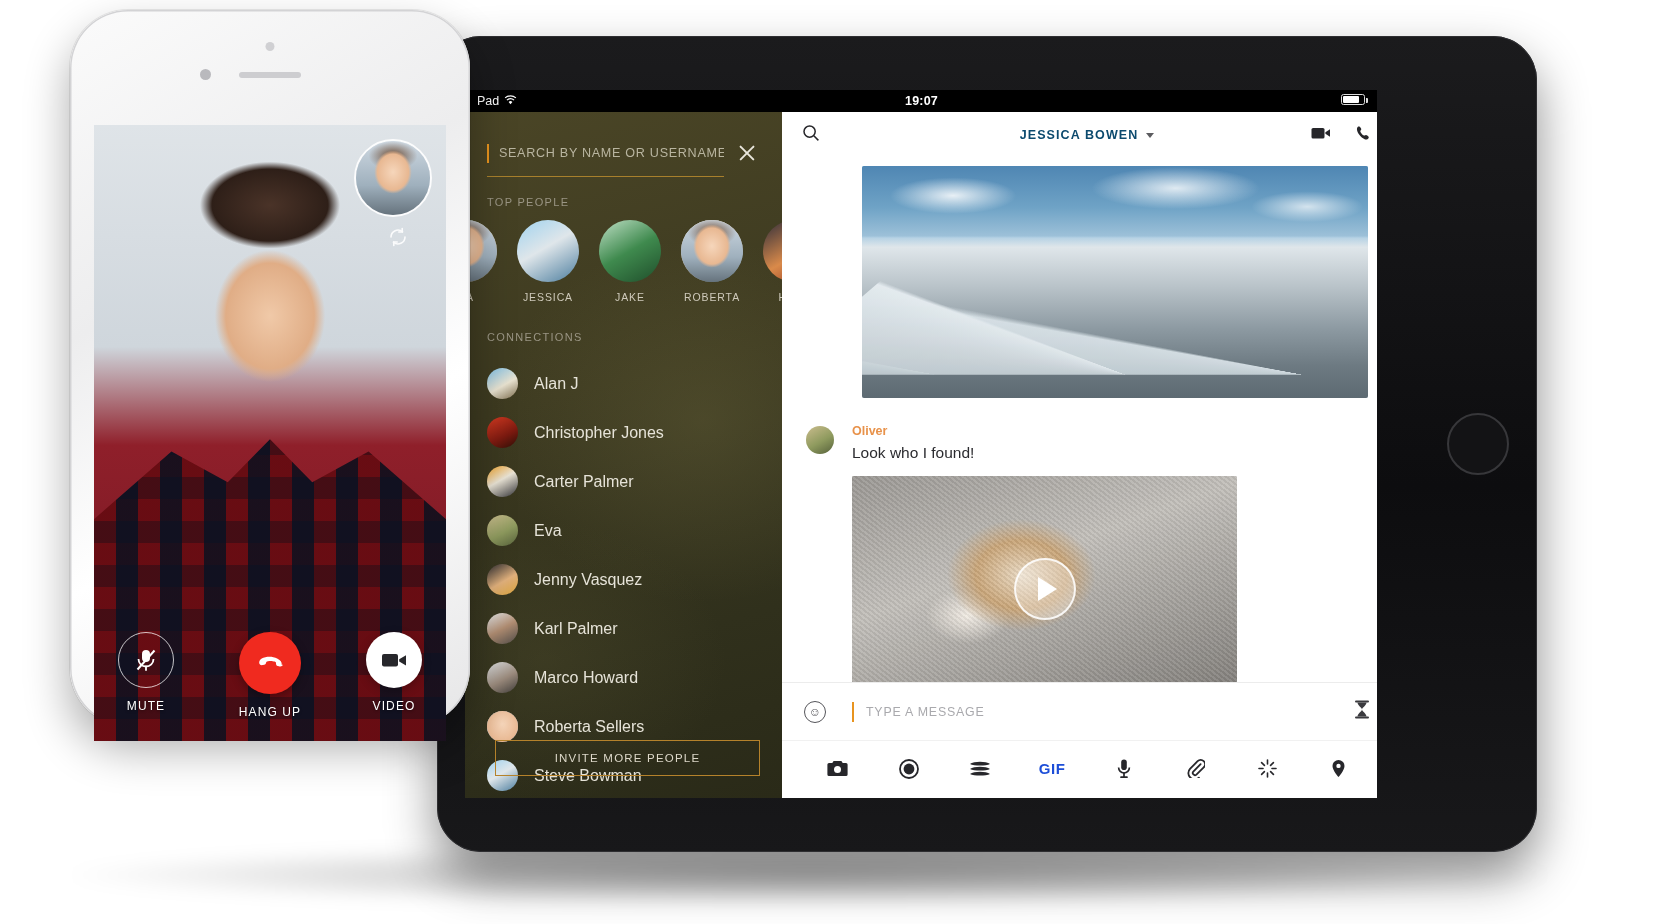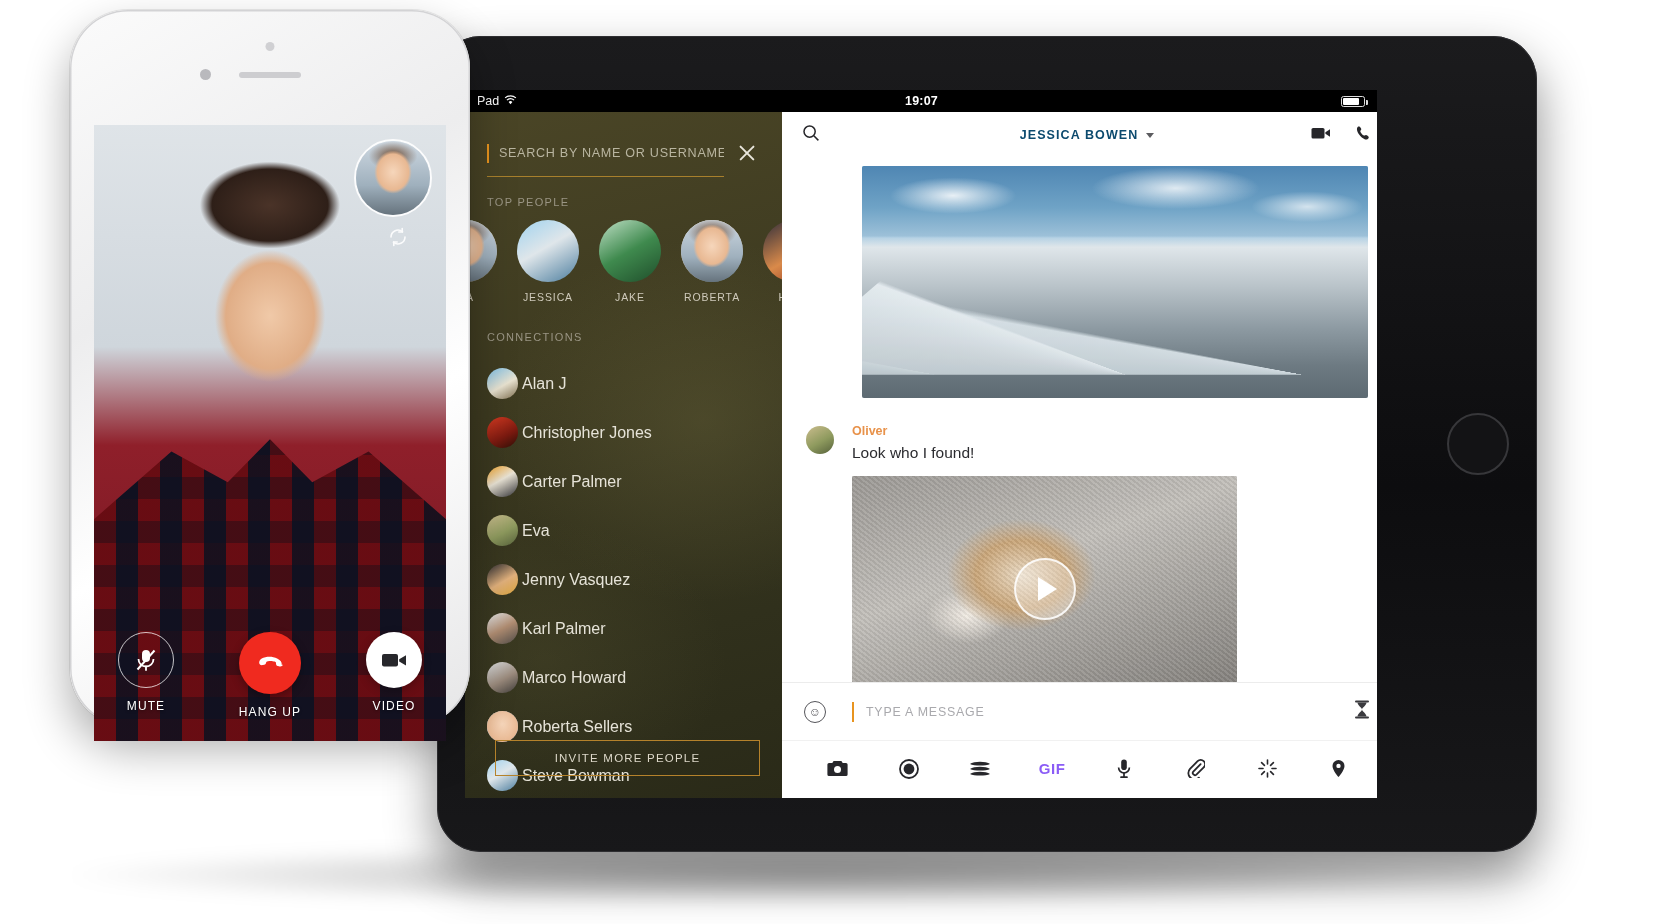--- a/index.html
+++ b/index.html
@@ -29,21 +29,21 @@
   .ipad-home {
     position: absolute; right: 28px; top: 50%; transform: translateY(-50%);
     width: 62px; height: 62px; border-radius: 50%;
     border: 2px solid #37373a; background: #131315;
   }
   .ipad-cam { position:absolute; left:52px; top:50%; transform:translateY(-50%); width:9px;height:9px;border-radius:50%;background:#2b2b2e; }
 
   
   .ios-status {
     position: absolute; left: 0; top: 0; right: 0; height: 22px; background: #000;
-    color: #fff; font-size: 12.5px; display: flex; align-items: center; padding: 11px 12px;
+    color: #fff; font-size: 12.5px; display: flex; align-items: flex-start; padding: 4px 12px;
   }
   .ios-status .left { display: flex; align-items: center; gap: 5px; }
   .ios-status .time { position: absolute; left: 1px; right: 0; text-align: center; font-weight: 700; letter-spacing: .2px; }
   .ios-status .right { margin-left: auto; display: flex; align-items: center; }
   .batt { width: 24px; height: 11px; border: 1px solid #dcdcdc; border-radius: 2.5px; position: relative; }
   .batt::after { content:''; position:absolute; right:-4px; top:3px; width:2px;height:5px;background:#dcdcdc;border-radius:0 1px 1px 0;}
   .batt i { position: absolute; left: 1px; top: 1px; bottom: 1px; width: 72%; background: #fff; border-radius: 1px; display:block;}
 
   
   .app { position: absolute; left: 0; top: 22px; right: 0; bottom: 0; display: flex; }
@@ -77,21 +77,21 @@
   .close-x::after { transform: rotate(-45deg); }
 
   .sect-label { color:#9a9584; font-size:11px; letter-spacing:1.3px; padding: 30px 0 12px 22px; }
 
   .top-people { display: flex; gap: 12px; padding-left: 0px; margin-left: -34px; }
   .tp { width: 70px; text-align: center; flex: 0 0 70px; }
   .tp .av { width: 62px; height: 62px; border-radius: 50%; margin: 0 auto 9px; overflow:hidden; position:relative; }
   .tp .nm { color:#cfcabb; font-size:10.5px; letter-spacing:.9px; }
 
   .connections { padding-top: 4px; }
-  .conn-row { display:flex; align-items:center; gap:4px; padding: 9px 22px; cursor:pointer; }
+  .conn-row { display:flex; align-items:center; gap:16px; padding: 9px 22px; cursor:pointer; }
   .conn-row .av { width:31px;height:31px;border-radius:50%;overflow:hidden;flex:0 0 31px; position:relative;}
   .conn-row .nm { color:#e6e3d8; font-size:16px; }
 
   .invite-wrap { position:absolute; left:30px; right:22px; bottom: 22px; }
   .invite-btn {
     display:block; width:100%; text-align:center; padding: 11px 0;
     border: 1px solid #b5822b; color:#ddd8c9; background: transparent;
     font-size: 11.5px; letter-spacing: 1.2px; font-family:"Liberation Sans", sans-serif; cursor:pointer;
   }
 
@@ -128,21 +128,21 @@
 
   .composer { border-top:1px solid #ececec; height:58px; display:flex; align-items:center; padding: 0 22px; flex:0 0 58px;}
   .emoji-btn { width:22px;height:22px;border-radius:50%;border:1.8px solid #55555a; position:relative; flex:0 0 22px; cursor:pointer;}
   .emoji-btn .e { position:absolute; inset:0; display:flex;align-items:center;justify-content:center;font-size:12px;color:#55555a;line-height:1;}
   .comp-caret { width:2px;height:20px;background:#e8941f; margin-left:26px; }
   .comp-input { flex:1; margin-left:12px; border:0; outline:none; background:transparent; font-family:"Liberation Sans",sans-serif; font-size:12.4px; letter-spacing:.8px; color:#a9a9ad;}
   .comp-input::placeholder{color:#a9a9ad;}
   .hourglass { margin-left:auto; cursor:pointer; }
 
   .toolbar { height:58px; display:flex; align-items:center; justify-content:space-between; padding: 0 36px 2px 38px; border-top:1px solid #f1f1f1; flex:0 0 58px;}
-  .tool { color:#8b5cf6; display:flex; align-items:center; justify-content:center; width:34px;height:34px; cursor:pointer;}
+  .tool { color:#1d4ed8; display:flex; align-items:center; justify-content:center; width:34px;height:34px; cursor:pointer;}
   .gif-txt { font-size:15px; font-weight:bold; letter-spacing:.5px; }
 
   
   .iphone {
     position:absolute; left:70px; top:10px; width:400px; height:716px;
     background: linear-gradient(150deg,#fbfbfb 0%, #ededee 35%, #ffffff 62%, #e6e6e7 100%);
     border-radius: 58px;
     box-shadow: 0 22px 46px rgba(0,0,0,.33), inset 0 0 0 1.5px #d3d3d5, 0 0 0 1px rgba(0,0,0,.08);
   }
   .ip-speaker { position:absolute; left:50%; top:62px; transform:translateX(-50%); width:62px;height:6px;border-radius:3px;background:#cdcdd0;}

